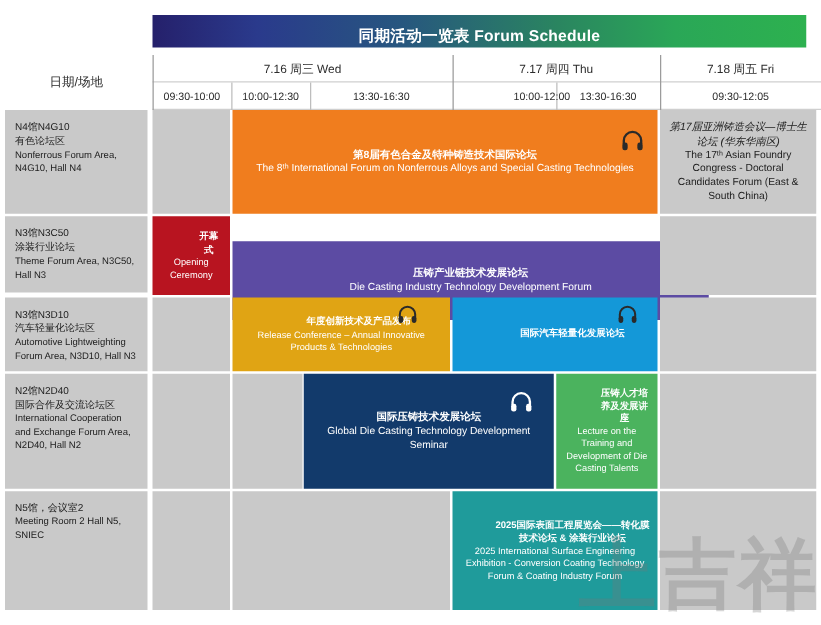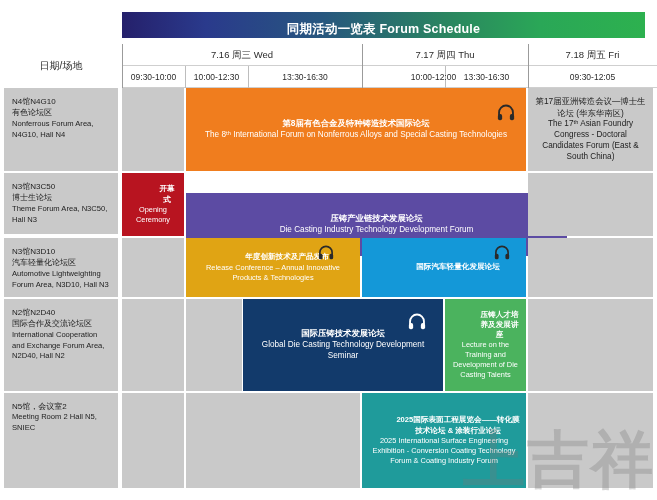--- a/index.html
+++ b/index.html
@@ -156,27 +156,27 @@
       <div class="en">The 8ᵗʰ International Forum on Nonferrous Alloys and Special Casting Technologies</div>
       <span class="hp" style="right:10px; top:16px;">
         <svg viewBox="0 0 24 22" width="20" height="17">
           <path d="M3 14 V11 a9 9 0 0 1 18 0 V14" fill="none" stroke="#2a2a2a" stroke-width="2.4" stroke-linecap="round"></path>
           <rect x="1.5" y="13" width="5.5" height="8" rx="2.4" fill="#2a2a2a"></rect>
           <rect x="17" y="13" width="5.5" height="8" rx="2.4" fill="#2a2a2a"></rect>
         </svg>
       </span>
     </div>
     <div class="ev" style="left:528px; top:0px; width:125px; height:83px; background:#c9c9c9; color:#1d1d1d;">
-      <div class="zh" style="font-weight:normal;">第17届亚洲铸造会议—博士生论坛 (华东华南区)</div>
+      <div class="zh" style="font-weight:normal;font-style:italic;">第17届亚洲铸造会议—博士生论坛 (华东华南区)</div>
       <div class="en">The 17ᵗʰ Asian Foundry Congress - Doctoral Candidates Forum (East &amp; South China)</div>
     </div>
 
     <div class="venue" style="left:4px; top:85px; width:114px; height:61px;">
       <div class="zh">N3馆N3C50</div>
-      <div class="zh">博士生论坛</div>
+      <div class="zh">涂装行业论坛</div>
       <div>Theme Forum Area, N3C50, Hall N3</div>
     </div>
     <div class="ev small" style="left:122px; top:85px; width:62px; height:63px; background:#b81420;">
       <div class="zh">开幕式</div>
       <div class="en">Opening Ceremony</div>
     </div>
     <div class="ev" style="left:186px; top:85px; width:381px; height:63px; background:#5c4ba3;margin-top:20px;">
       <div class="zh">压铸产业链技术发展论坛</div>
       <div class="en">Die Casting Industry Technology Development Forum</div>
       <span class="hp" style="right:14px; top:10px;">

